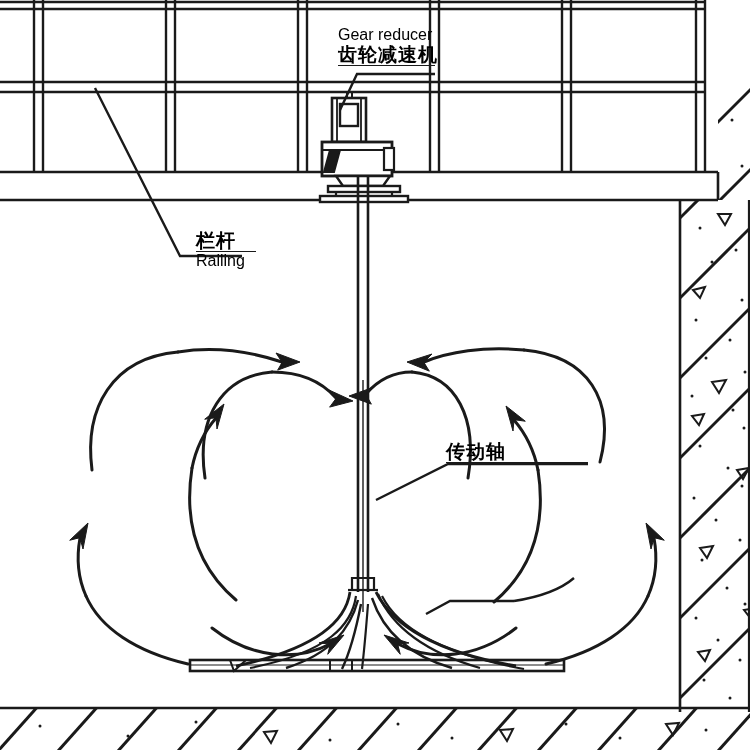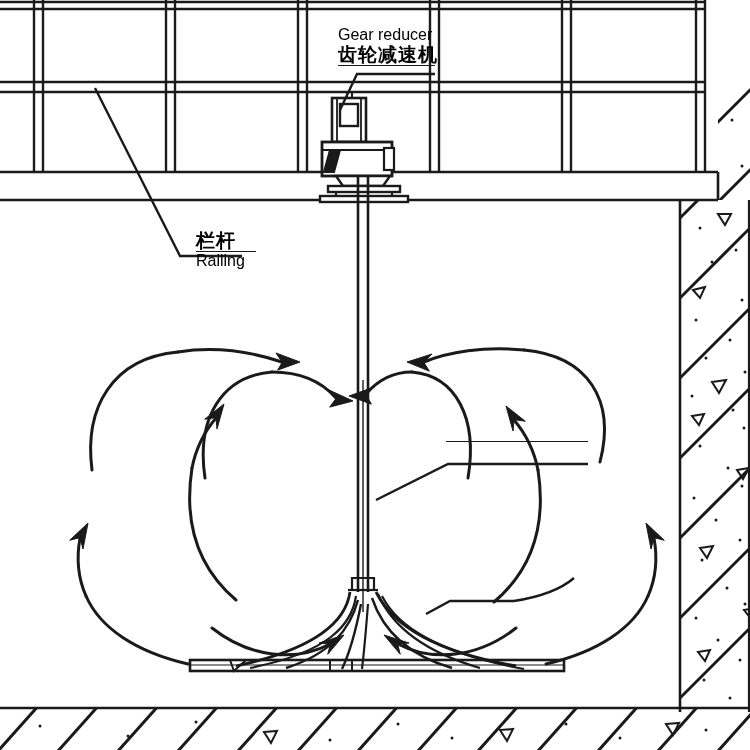--- a/index.html
+++ b/index.html
@@ -276,17 +276,18 @@
     <span class="rule" style="width:97px;"></span>
   </div>
 
   <div class="lbl" style="left:182px;top:230px;margin-left:14px;">
     <span class="cn">栏杆</span>
     <span class="rule" style="width:60px;"></span>
     <span class="en">Railing</span>
   </div>
 
   <div class="lbl" style="left:446px;top:441px;">
+    <span class="cn">传动轴</span>
     <span class="rule" style="width:142px;"></span>
   </div>
 
 
 </div>
 
 </body></html>

